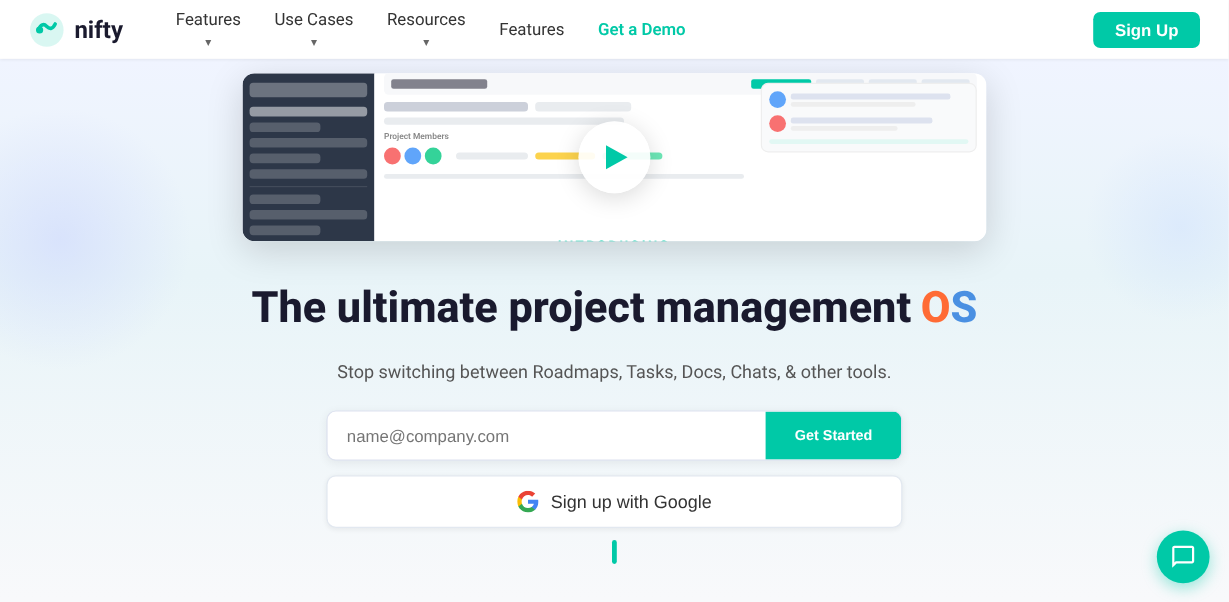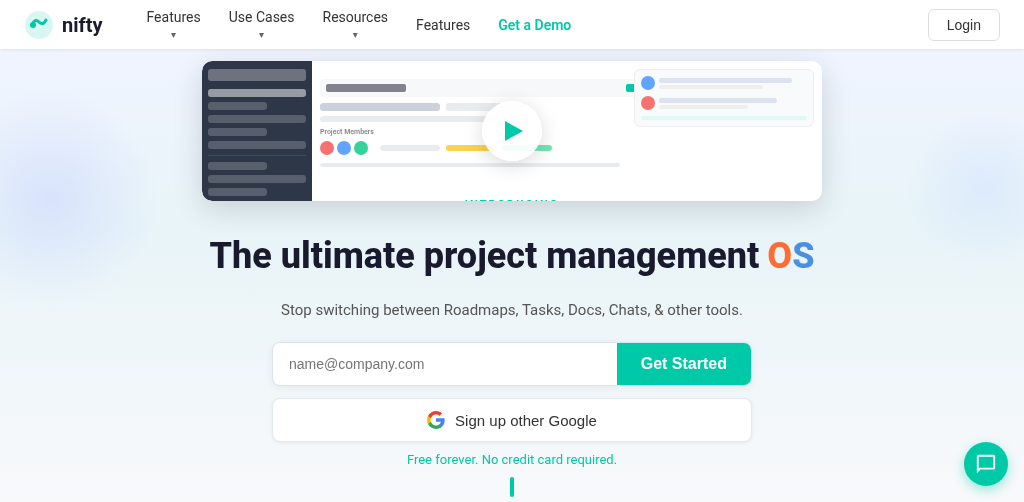--- a/index.html
+++ b/index.html
@@ -153,21 +153,21 @@
       border-radius: 3px;
       margin-bottom: 5px;
     }
     .app-sidebar-item.active {
       background: rgba(255,255,255,0.5);
     }
     .app-sidebar-item.short { width: 60%; }
     .app-main {
       flex: 1;
       background: #fff;
-      padding: 18px 8px;
+      padding: 0 8px;
     }
     .app-header-bar {
       height: 18px;
       background: #f7f8fa;
       border-radius: 4px;
       margin-bottom: 6px;
       display: flex;
       align-items: center;
       gap: 4px;
       padding: 0 6px;
@@ -297,21 +297,21 @@
       padding: 12px 16px;
       font-size: 14px;
       color: #999;
       background: transparent;
     }
     .btn-get-started {
       padding: 12px 24px;
       background: #00c9a7;
       color: #fff;
       border: none;
-      font-size: 16px;
+      font-size: 12px;
       font-weight: 600;
       cursor: pointer;
       white-space: nowrap;
     }
 
     
     .google-btn {
       display: flex;
       align-items: center;
       justify-content: center;
@@ -401,21 +401,21 @@
     </div>
     <div class="nav-link">
       <span>Features</span>
     </div>
     <div class="nav-link nav-link-demo">
       <span>Get a Demo</span>
     </div>
   </div>
 
   <div class="nav-actions">
-    <button class="btn-login">Login</button>
+    <button class="btn-signup">Sign Up</button>
   </div>
 </nav>
 
 <section class="hero">
   <div class="blob-left"></div>
   <div class="blob-right"></div>
 
   <div class="app-screenshot-container">
     <div class="app-screenshot">
 
@@ -513,24 +513,23 @@
   </div>
 
   <button class="google-btn">
 
     <svg class="google-icon" viewBox="0 0 18 18">
       <path d="M17.64 9.2c0-.637-.057-1.251-.164-1.84H9v3.481h4.844c-.209 1.125-.843 2.078-1.796 2.717v2.258h2.908c1.702-1.567 2.684-3.875 2.684-6.615z" fill="#4285F4"></path>
       <path d="M9 18c2.43 0 4.467-.806 5.956-2.184l-2.908-2.258c-.806.54-1.837.86-3.048.86-2.344 0-4.328-1.584-5.036-3.711H.957v2.332C2.438 15.983 5.482 18 9 18z" fill="#34A853"></path>
       <path d="M3.964 10.707c-.18-.54-.282-1.117-.282-1.707s.102-1.167.282-1.707V4.961H.957C.347 6.175 0 7.548 0 9s.348 2.825.957 4.039l3.007-2.332z" fill="#FBBC05"></path>
       <path d="M9 3.58c1.321 0 2.508.454 3.44 1.345l2.582-2.58C13.463.891 11.426 0 9 0 5.482 0 2.438 2.017.957 4.961L3.964 7.293C4.672 5.166 6.656 3.58 9 3.58z" fill="#EA4335"></path>
     </svg>
-    <span>Sign up other Google</span>
+    <span>Sign up with Google</span>
   </button>
 
-  <p class="free-text">Free forever. No credit card required.</p>
 
   <div class="bottom-bar">
     <div class="bottom-indicator"></div>
   </div>
 </section>
 
 <div class="chat-bubble">
   <svg class="chat-icon-svg" viewBox="0 0 24 24">
     <path d="M20 2H4c-1.1 0-2 .9-2 2v18l4-4h14c1.1 0 2-.9 2-2V4c0-1.1-.9-2-2-2zm0 14H5.17L4 17.17V4h16v12z"></path>
   </svg>

